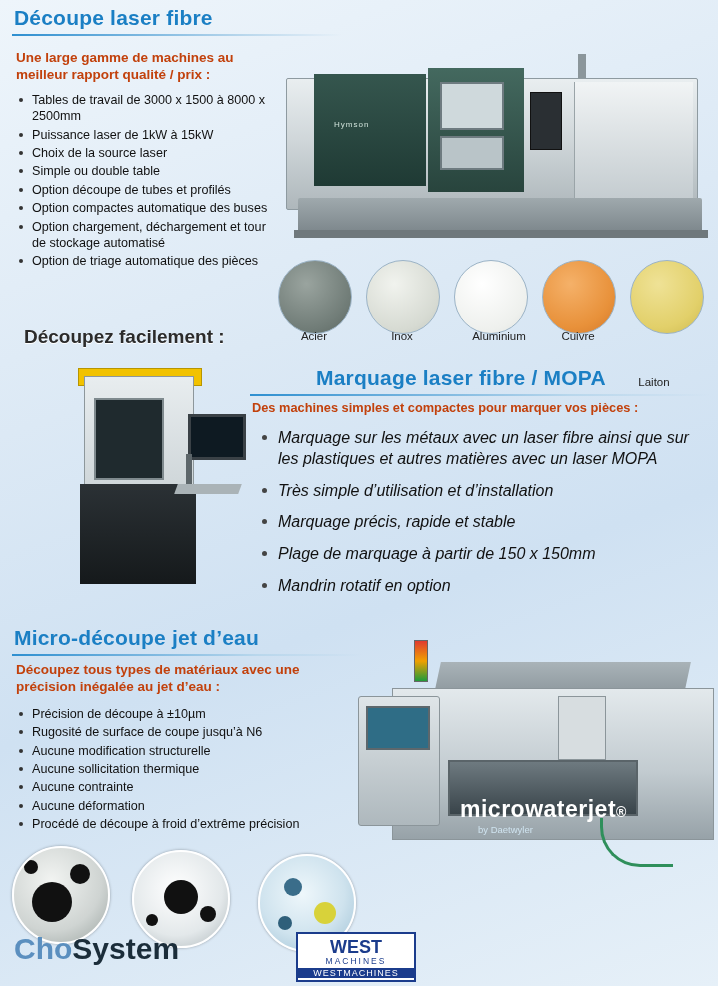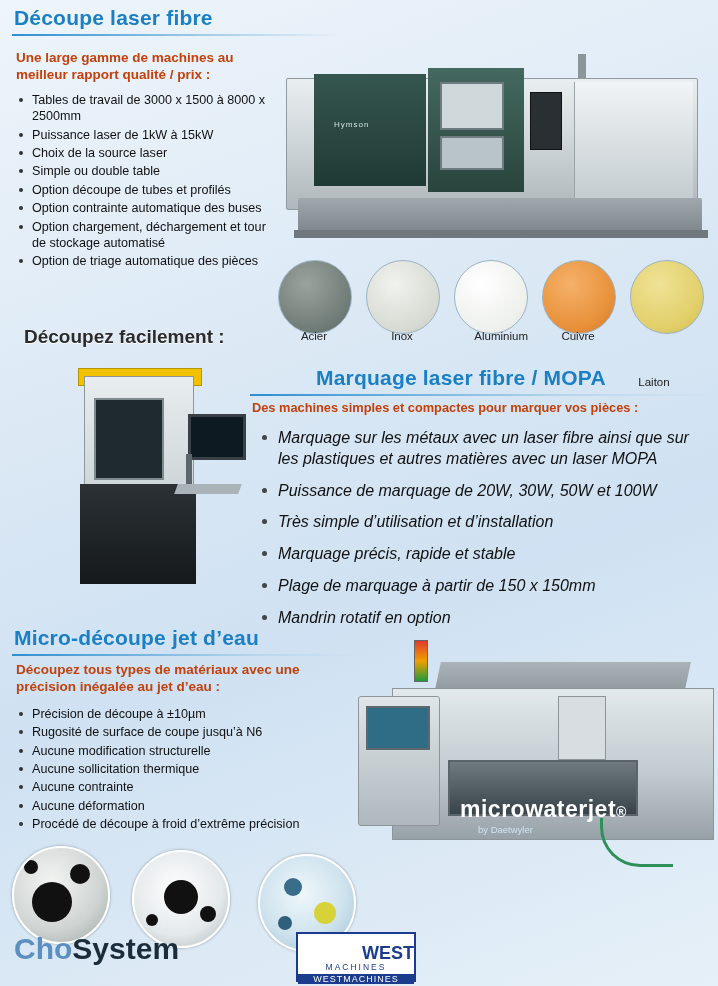--- a/index.html
+++ b/index.html
@@ -107,40 +107,40 @@
   .photos{position:absolute;left:8px;top:846px;width:340px;height:100px;}
   .photo{position:absolute;width:94px;height:94px;border-radius:50%;border:2px solid #fff;box-shadow:0 0 3px rgba(0,0,0,.35);overflow:hidden;}
   .ph1{left:4px;top:0;background:radial-gradient(circle at 40% 35%,#f2f4f2,#cfd4d2 60%,#9aa3a0);}
   .ph2{left:124px;top:4px;background:radial-gradient(circle at 45% 40%,#ffffff,#e3e8ea 60%,#aab4b8);}
   .ph3{left:250px;top:8px;background:radial-gradient(circle at 45% 40%,#eef7fb,#cfe3ee 55%,#9dc0d4);}
   .dot-b{position:absolute;background:#111;border-radius:50%;}
 
   #brand{position:absolute;left:14px;top:932px;font-size:30px;font-weight:bold;color:#5b8fbf;}
   #brand .sys{color:#1b2d3a;}
   #wm{position:absolute;left:296px;top:932px;width:116px;height:46px;background:#fff;border:2px solid #1b3c8c;}
-  #wm .wm1{color:#1b3c8c;font-weight:bold;font-size:18px;text-align:right;line-height:1;padding-top:10px;}
+  #wm .wm1{color:#1b3c8c;font-weight:bold;font-size:18px;text-align:center;line-height:1;padding-top:4px;}
   #wm .wm2{color:#1b3c8c;font-size:8.5px;text-align:center;letter-spacing:2px;}
   #wm .wm3{background:#1b3c8c;color:#fff;font-size:9px;text-align:center;letter-spacing:1px;margin-top:2px;}
 </style>
 </head>
 <body>
 
 <div class="page">
 
   <div class="sec-title" id="s1-title">Découpe laser fibre</div>
   <div class="rule" id="s1-rule"></div>
   <div class="lead" id="s1-lead">Une large gamme de machines au meilleur rapport qualité / prix :</div>
 
   <ul class="bl" id="s1-list">
     <li>Tables de travail de 3000 x 1500 à 8000 x 2500mm</li>
     <li>Puissance laser de 1kW à 15kW</li>
     <li>Choix de la source laser</li>
     <li>Simple ou double table</li>
     <li>Option découpe de tubes et profilés</li>
-    <li>Option contrainte automatique des buses</li>
+    <li>Option compactes automatique des buses</li>
     <li>Option chargement, déchargement et tour de stockage automatisé</li>
     <li>Option de triage automatique des pièces</li>
   </ul>
 
   <div class="laser-machine">
     <div class="lm-tube"></div>
     <div class="lm-body"></div>
     <div class="lm-dark"></div>
     <div class="lm-logo">Hymson</div>
     <div class="lm-dark2"></div>
@@ -153,38 +153,37 @@
   </div>
 
   <div class="discs">
     <div class="disc" style="left:6px;top:8px;background:radial-gradient(circle at 38% 32%,#9aa49f,#6f7b76 70%,#5a655f);"></div>
     <div class="disc-lbl" style="left:-7px;">Acier</div>
 
     <div class="disc" style="left:94px;top:8px;background:radial-gradient(circle at 38% 32%,#f1f3ee,#d6dad2 70%,#c2c7bf);"></div>
     <div class="disc-lbl" style="left:81px;">Inox</div>
 
     <div class="disc" style="left:182px;top:8px;background:radial-gradient(circle at 38% 32%,#ffffff,#eef0ed 70%,#dfe2de);"></div>
-    <div class="disc-lbl" style="left:158px;text-align:right;">Aluminium</div>
+    <div class="disc-lbl" style="left:178px;">Aluminium</div>
 
     <div class="disc" style="left:270px;top:8px;background:radial-gradient(circle at 38% 32%,#f3a council,#e8913a 65%,#d2782a);background:radial-gradient(circle at 38% 32%,#f5b169,#e8913a 65%,#d2782a);"></div>
     <div class="disc-lbl" style="left:257px;">Cuivre</div>
 
     <div class="disc" style="left:358px;top:8px;background:radial-gradient(circle at 38% 32%,#efe296,#e2d06a 65%,#cdb94f);"></div>
     <div class="disc-lbl" style="left:333px;margin-top:46px;">Laiton</div>
   </div>
 
   <div id="s2-title">Découpez facilement :</div>
 
   <div class="sec-title" id="s3-title">Marquage laser fibre / MOPA</div>
   <div class="rule" id="s3-rule"></div>
   <div class="lead" id="s3-lead">Des machines simples et compactes pour marquer vos pièces :</div>
 
   <ul class="bl" id="s3-list">
     <li>Marquage sur les métaux avec un laser fibre ainsi que sur les plastiques et autres matières avec un laser MOPA</li>
-    <li>Puissance de marquage de 20W, 30W, 50W et 100W</li>
     <li>Très simple d’utilisation et d’installation</li>
     <li>Marquage précis, rapide et stable</li>
     <li>Plage de marquage à partir de 150 x 150mm</li>
     <li>Mandrin rotatif en option</li>
   </ul>
 
   <div class="mark-machine">
     <div class="mm-top"></div>
     <div class="mm-frame"></div>
     <div class="mm-door"></div>

